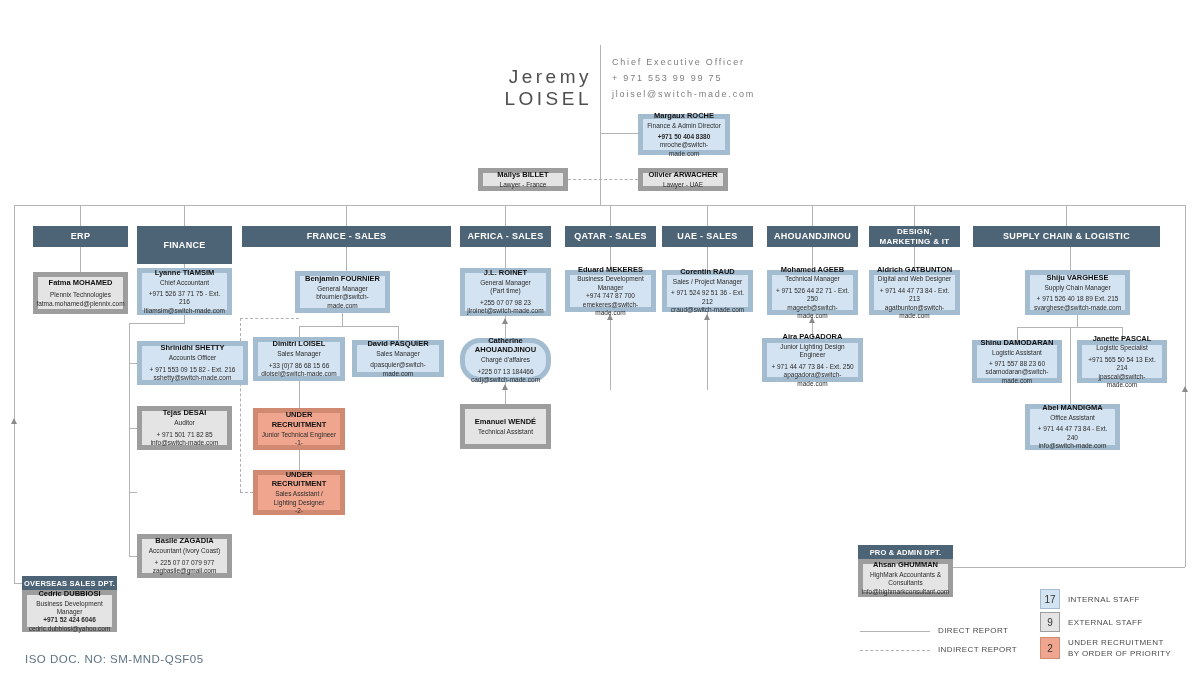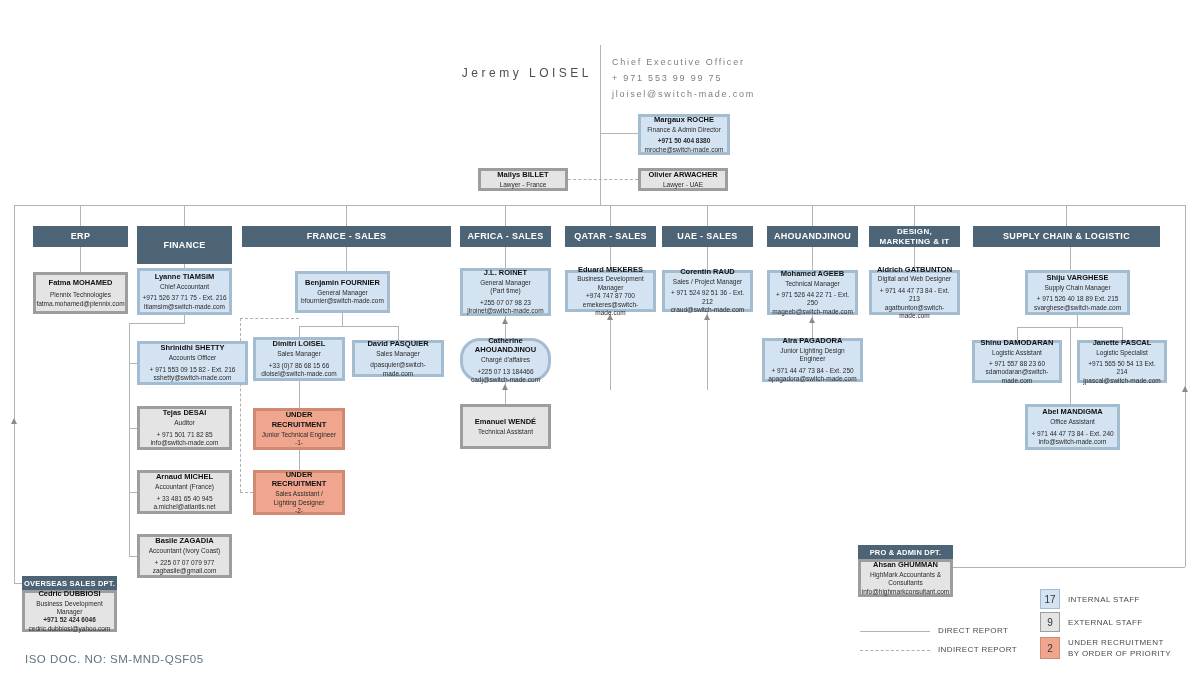--- a/index.html
+++ b/index.html
@@ -8,31 +8,31 @@
   .line{position:absolute;background:#b4b4b4;}
   .dash-h{position:absolute;border-top:1px dashed #b0b0b0;height:0;}
   .dash-v{position:absolute;border-left:1px dashed #b0b0b0;width:0;}
   .arrow-up{position:absolute;width:0;height:0;border-left:3.5px solid transparent;
             border-right:3.5px solid transparent;border-bottom:6px solid #8a8a8a;}
   .hdr{position:absolute;background:#4d6376;color:#fff;font-weight:bold;font-size:9px;
        display:flex;align-items:center;justify-content:center;text-align:center;
        letter-spacing:.3px;white-space:pre-line;line-height:1.15;}
   .subhdr{position:absolute;background:#4d6376;color:#fff;font-weight:bold;font-size:7.5px;
        display:flex;align-items:center;justify-content:center;text-align:center;letter-spacing:.2px;}
-  .card{position:absolute;border:3px solid #f97316;display:flex;flex-direction:column;
+  .card{position:absolute;border:5px solid #f97316;display:flex;flex-direction:column;
         align-items:center;justify-content:center;text-align:center;font-size:6.5px;
         color:#2a2a2a;line-height:1.3;padding:2px;box-sizing:border-box;}
   .card.internal{background:#d4e3f1;border-color:#a4bcd0;}
   .card.external{background:#e4e4e4;border-color:#9d9d9d;}
   .card.recruit{background:#f0a68e;border-color:#d08a71;}
   .nm{font-weight:bold;font-size:7.5px;color:#0f0f0f;margin-bottom:1px;}
   .ph{margin-top:3px;}
   .ph.b{font-weight:bold;}
   .ceo-name{position:absolute;left:438px;top:66px;width:154px;text-align:right;
-            font-size:12px;letter-spacing:3.5px;color:#4e4e4e;}
+            font-size:19px;letter-spacing:3.5px;color:#4e4e4e;}
   .ceo-info{position:absolute;left:612px;top:55px;font-size:9px;color:#7e7e7e;
             letter-spacing:1.8px;line-height:1.75;}
   .leg-txt{position:absolute;font-size:8px;color:#4a4a4a;letter-spacing:.4px;white-space:pre-line;line-height:1.35;}
   .leg-sq{position:absolute;width:20px;height:20px;border:1px solid #9d9d9d;display:flex;
           align-items:center;justify-content:center;font-size:10px;color:#333;box-sizing:border-box;}
   .iso{position:absolute;left:25px;top:653px;font-size:11.5px;color:#5e7383;letter-spacing:.5px;}
 </style>
 </head>
 <body>
 
@@ -152,26 +152,20 @@
     <div class="nm">Shrinidhi SHETTY</div>
     <div>Accounts Officer</div>
     <div class="ph">+ 971 553 09 15 82  - Ext. 216</div>
     <div>sshetty@switch-made.com</div>
   </div>
   <div class="card external" style="left:137px;top:406px;width:95px;height:44px;">
     <div class="nm">Tejas DESAI</div>
     <div>Auditor</div>
     <div class="ph">+ 971 501 71 82 85</div>
     <div>info@switch-made.com</div>
-  </div>
-  <div class="card external" style="left:137px;top:470px;width:95px;height:44px;">
-    <div class="nm">Arnaud MICHEL</div>
-    <div>Accountant (France)</div>
-    <div class="ph">+ 33 481 65 40 945</div>
-    <div>a.michel@atlantis.net</div>
   </div>
   <div class="card external" style="left:137px;top:534px;width:95px;height:44px;">
     <div class="nm">Basile ZAGADIA</div>
     <div>Accountant (Ivory Coast)</div>
     <div class="ph">+ 225 07 07 079 977</div>
     <div>zagbasile@gmail.com</div>
   </div>
 
   <div class="card internal" style="left:295px;top:271px;width:95px;height:42px;">
     <div class="nm">Benjamin FOURNIER</div>

